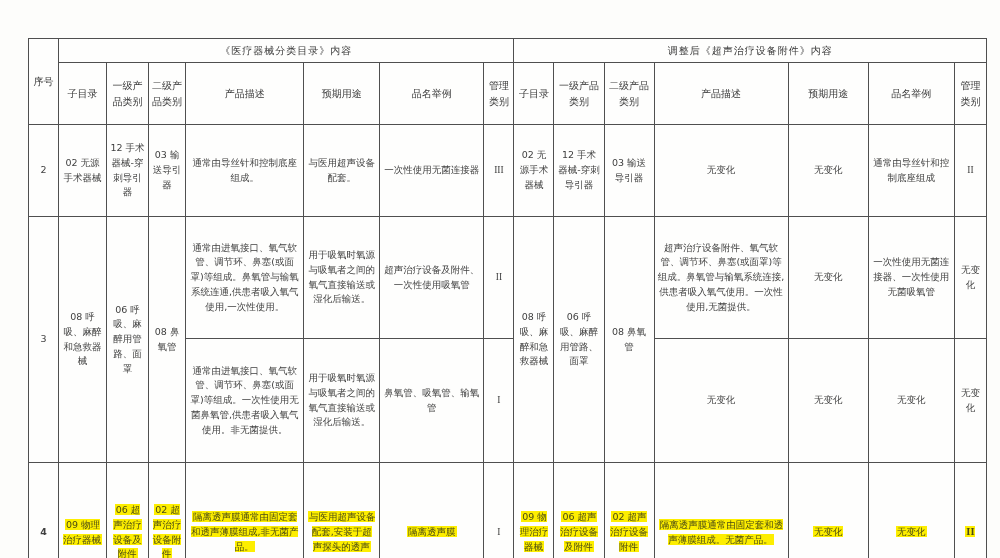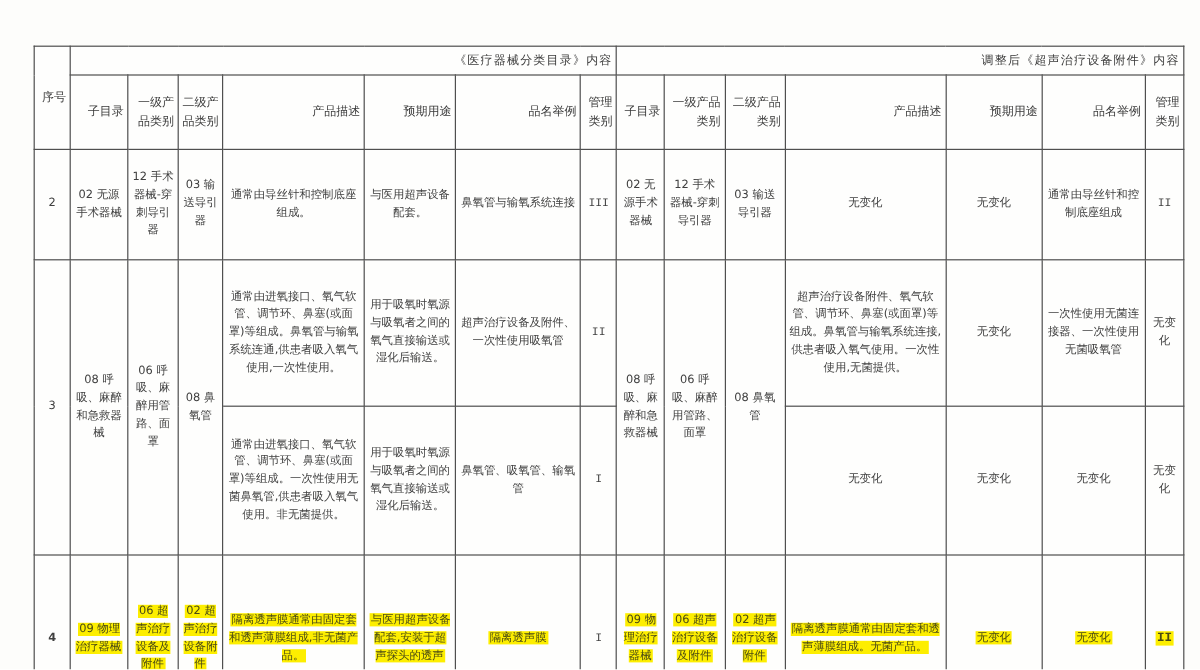--- a/index.html
+++ b/index.html
@@ -13,23 +13,23 @@
     position:absolute; left:28px; top:38px;
     border-collapse:collapse; table-layout:fixed; width:959px;
     background:#fefefd;
   }
   table.cat th, table.cat td {
     border:1px solid #4f4f4f;
     font-size:9.5px; line-height:1.55; font-weight:normal;
     text-align:center; vertical-align:middle;
     padding:2px 3px; overflow:hidden; word-break:break-all;
   }
-  table.cat th { font-size:10px; color:#3a3a3a;text-align:right; }
+  table.cat th { font-size:10px; color:#3a3a3a; }
   .grouphead { letter-spacing:1px; }
-  td.mgmt, .mgmt span { font-family:Liberation Mono, monospace; font-weight:bold; font-size:10.5px; }
+  td.mgmt, .mgmt span { font-family:Liberation Serif, serif; font-weight:bold; font-size:10.5px; }
   td.seqcell { font-size:10.5px; }
   td.seqcell.bold { font-weight:bold; }
   span.hl { background:#fdee00; color:#4a4a14; padding:0 1px; }
 </style>
 </head>
 <body>
 
 <div class="page">
   <table class="cat">
     <colgroup>
@@ -73,21 +73,21 @@
         </tr>
     </thead>
     <tbody id="tbody">
         <tr style="height: 92px;">
           <td class="seqcell">2</td>
           <td>02 无源手术器械</td>
           <td>12 手术器械-穿刺导引器</td>
           <td>03 输送导引器</td>
           <td>通常由导丝针和控制底座组成。</td>
           <td>与医用超声设备配套。</td>
-          <td>鼻氧管与输氧系统连接</td>
+          <td>一次性使用无菌连接器</td>
           <td class="mgmt">III</td>
           <td>02 无源手术器械</td>
           <td>12 手术器械-穿刺导引器</td>
           <td>03 输送导引器</td>
           <td>无变化</td>
           <td>无变化</td>
           <td>通常由导丝针和控制底座组成</td>
           <td class="mgmt">II</td>
         </tr>
         <tr style="height: 122px;">

